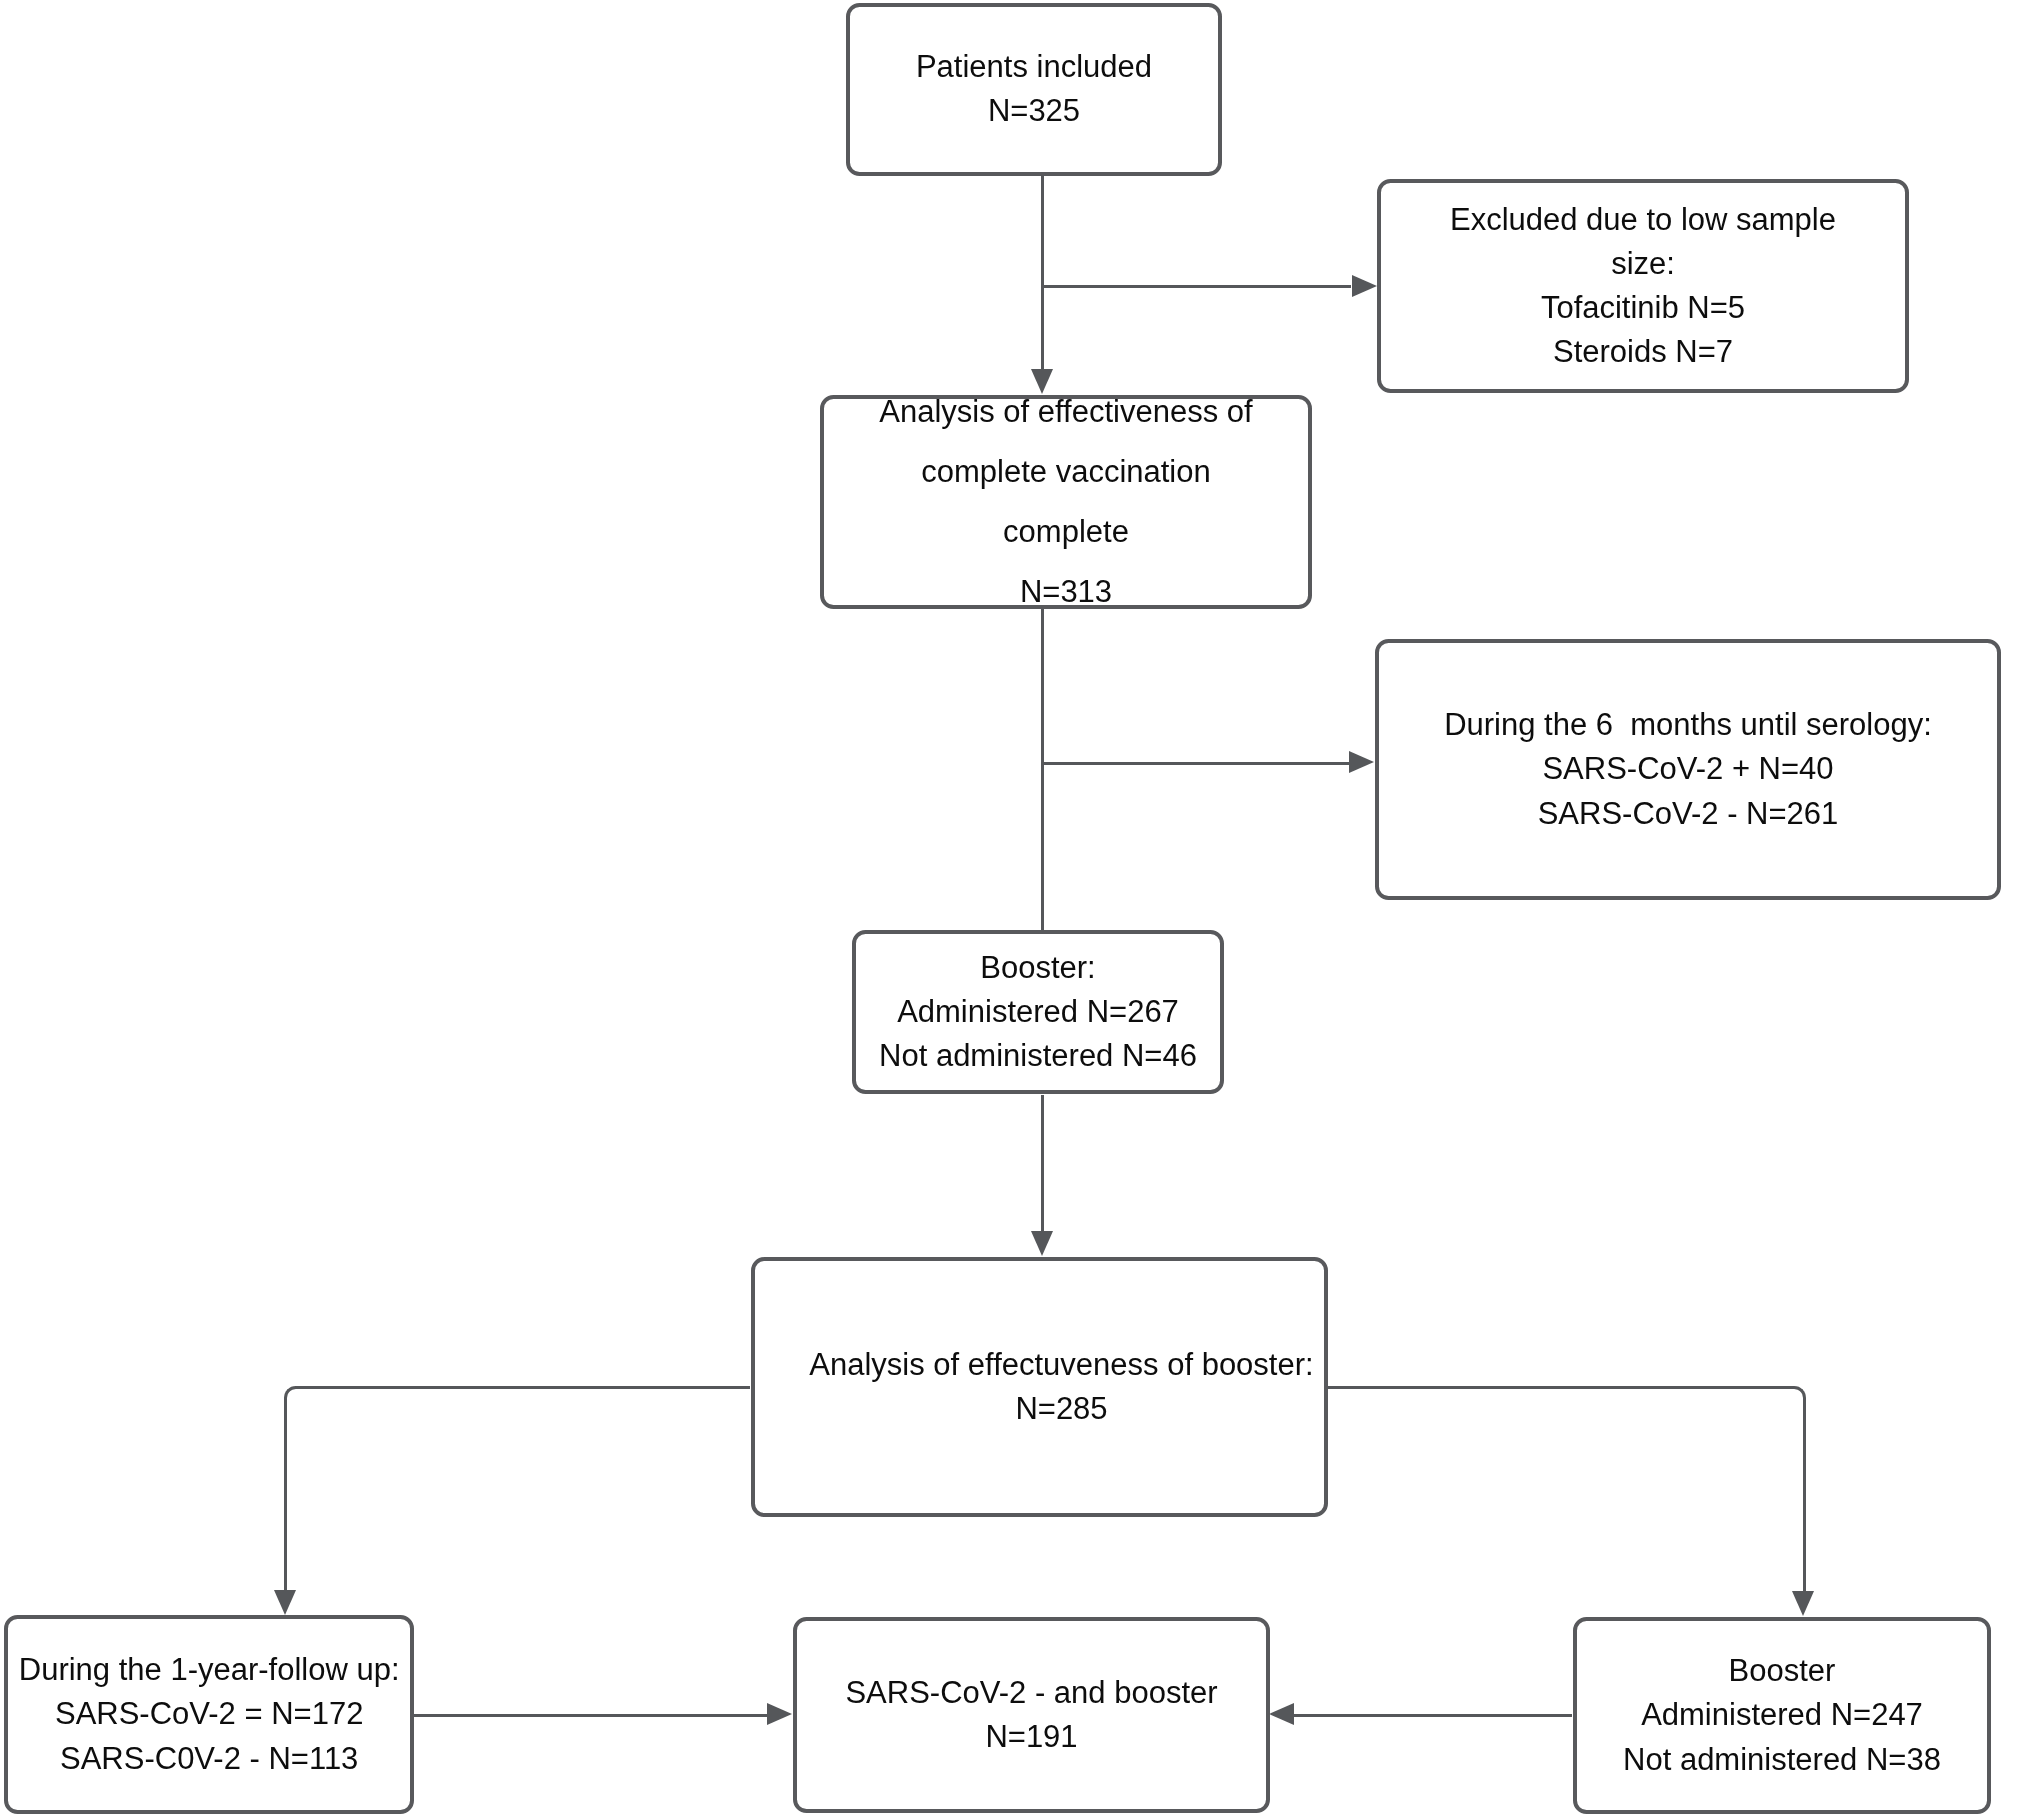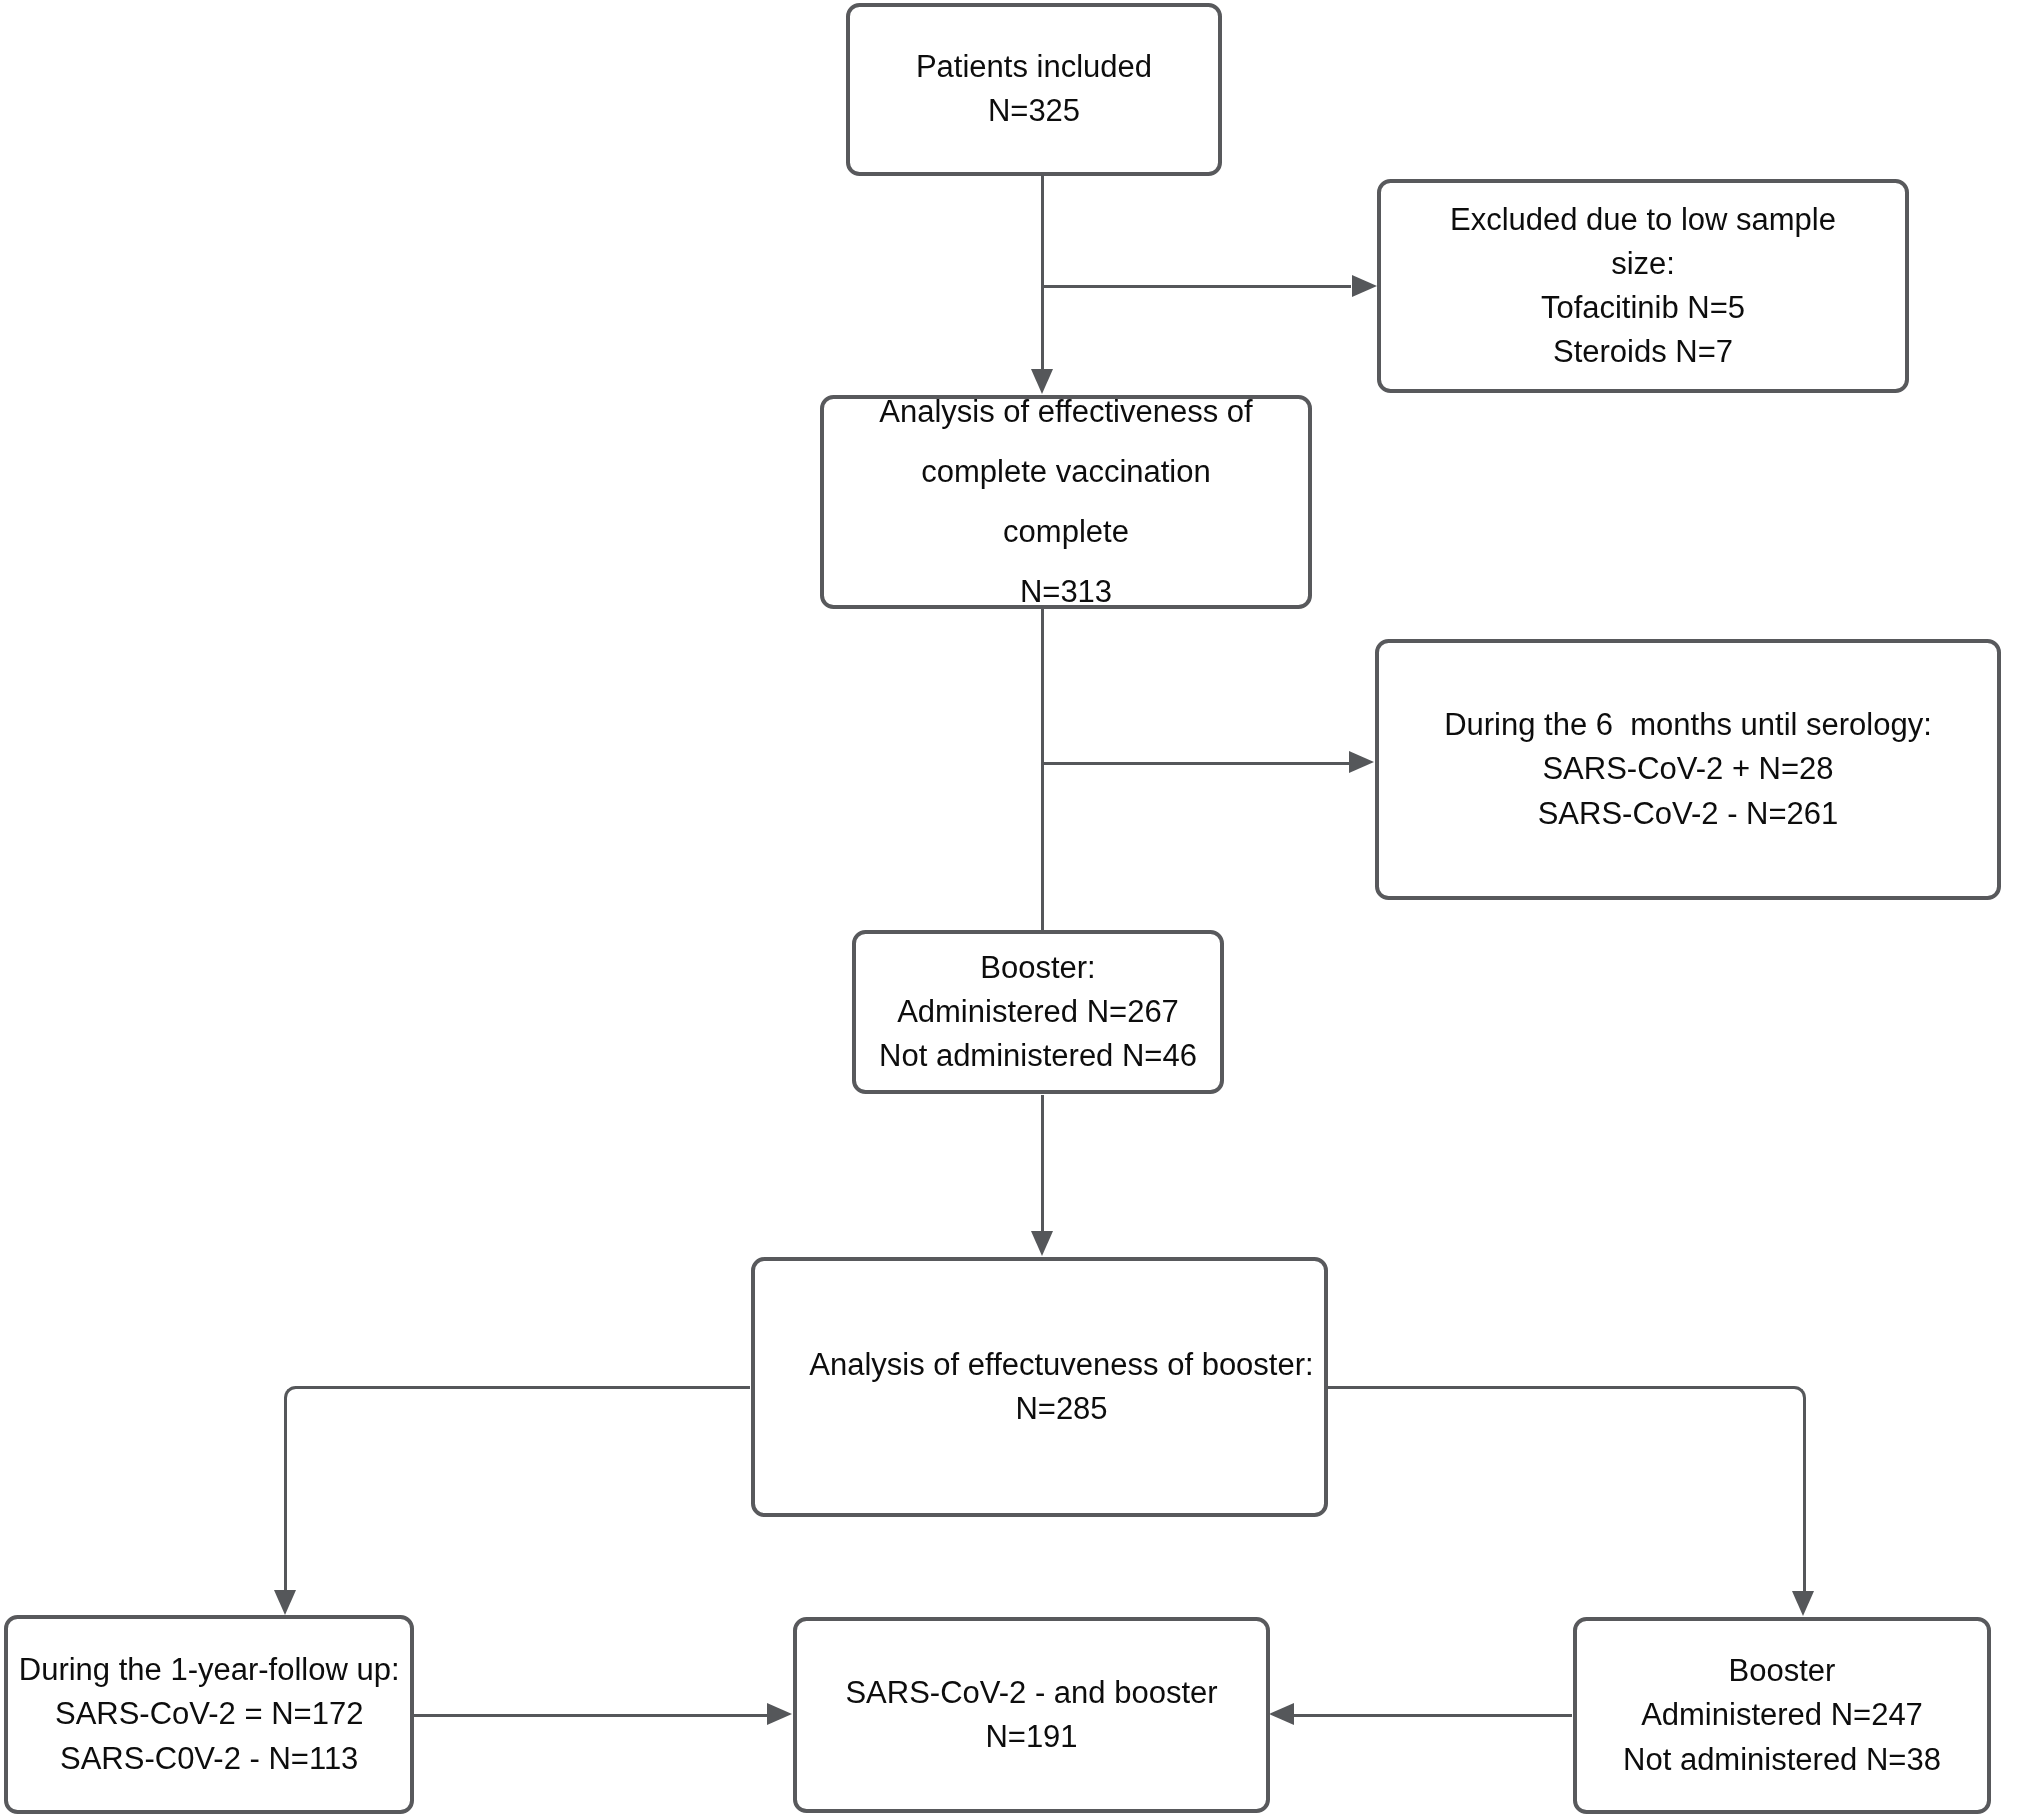--- a/index.html
+++ b/index.html
@@ -99,21 +99,21 @@
 
   <div class="node b3">
     <div class="line">Analysis of effectiveness of</div>
     <div class="line">complete vaccination</div>
     <div class="line">complete</div>
     <div class="line">N=313</div>
   </div>
 
   <div class="node b4">
     <div class="line">During the 6  months until serology:</div>
-    <div class="line">SARS-CoV-2 + N=28</div>
+    <div class="line">SARS-CoV-2 + N=40</div>
     <div class="line">SARS-CoV-2 - N=261</div>
   </div>
 
   <div class="node b5">
     <div class="line">Booster:</div>
     <div class="line">Administered N=267</div>
     <div class="line">Not administered N=46</div>
   </div>
 
   <div class="node b6">

